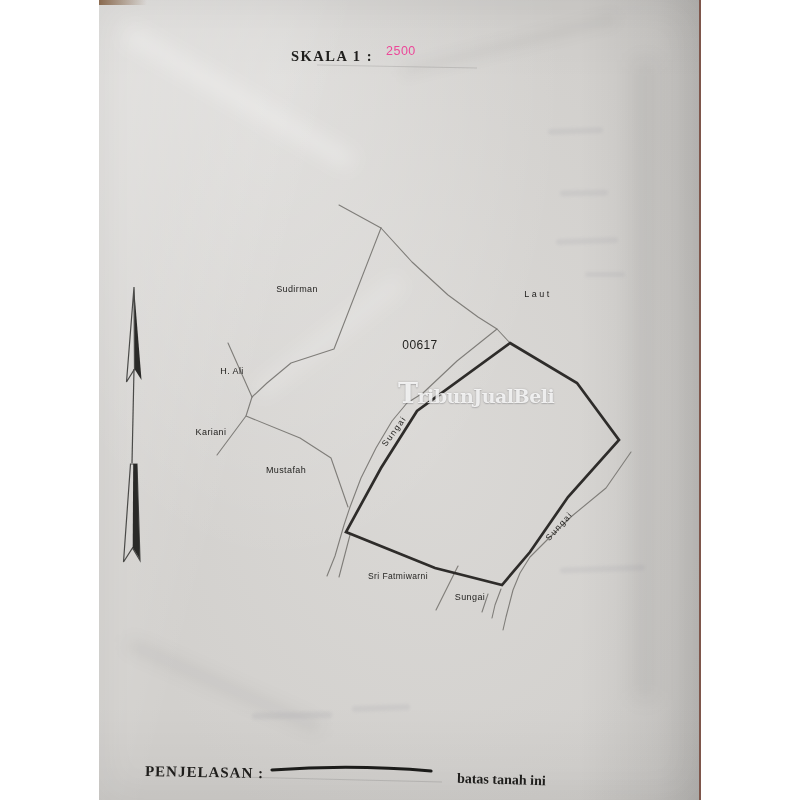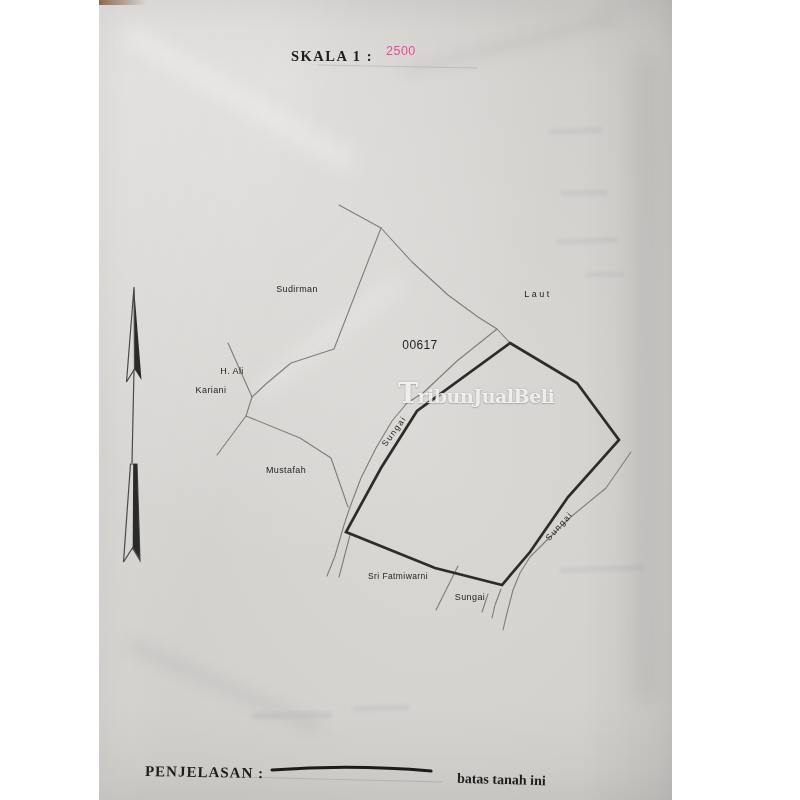--- a/index.html
+++ b/index.html
@@ -1,21 +1,21 @@
 <!DOCTYPE html>
 <html style="--paper: #d6d4d1; --backdrop: #ffffff; --ink: #2a2a28; --line-thin: #7f7d79; --line-thick: #2e2c2a; --text: #1f1e1c; --watermark-fill: rgba(255,255,255,0.82); --edge-line: #7e564b; --sliver: #8a6a4f;"><head>
 <meta charset="utf-8">
 <style>
   :root{
     --paper:#d6d4d1; --backdrop:#ffffff; --ink:#2a2a28;
     --line-thin:#7f7d79; --line-thick:#2e2c2a; --text:#1f1e1c;
     --watermark-fill:rgba(255,255,255,0.82); --edge-line:#7e564b; --sliver:#8a6a4f;
   }
   html,body{margin:0;padding:0;background:#fff;}
-  .stage{position:relative;width:672px;height:800px;background:var(--backdrop);overflow:hidden;
+  .stage{position:relative;width:800px;height:800px;background:var(--backdrop);overflow:hidden;
          font-family:"Liberation Sans",sans-serif;}
   .paper{position:absolute;left:99px;top:0;width:600px;height:800px;
     background:
       linear-gradient(105deg, rgba(255,255,255,0.30), rgba(255,255,255,0) 32%),
       radial-gradient(ellipse at 30% 10%, rgba(255,255,255,0.30), rgba(255,255,255,0) 48%),
       radial-gradient(ellipse at 55% 55%, rgba(255,255,255,0.10), rgba(0,0,0,0.02) 70%),
       linear-gradient(to right, rgba(0,0,0,0) 80%, rgba(0,0,0,0.06) 93%, rgba(0,0,0,0.13) 100%),
       linear-gradient(to bottom, rgba(0,0,0,0.03), rgba(0,0,0,0) 10%, rgba(0,0,0,0) 88%, rgba(0,0,0,0.04)),
       var(--paper);
     border-right:2px solid var(--edge-line);
@@ -104,21 +104,21 @@
     <path class="faint" d="M238,777 L442,782"></path>
   </svg>
 
   <span class="skala-label">SKALA 1 :</span>
   <span class="skala-value">2500</span>
 
   <span class="lbl" style="left:297px;top:289px;">Sudirman</span>
   <span class="lbl" style="left:538px;top:294px;letter-spacing:2.5px;">Laut</span>
   <span class="lbl" style="left:420px;top:345px;font-size:12px;">00617</span>
   <span class="lbl" style="left:232px;top:371px;">H. Ali</span>
-  <span class="lbl" style="left:211px;top:390px;">Kariani</span>
+  <span class="lbl" style="left:211px;top:432px;">Kariani</span>
   <span class="lbl" style="left:286px;top:470px;">Mustafah</span>
   <span class="lbl" style="left:398px;top:576px;font-size:8.5px;">Sri Fatmiwarni</span>
   <span class="lbl" style="left:470px;top:597px;">Sungai</span>
   <span class="lbl rot" style="left:394px;top:431px;font-size:8.5px;letter-spacing:1.5px;transform:translate(-50%,-50%) rotate(-54deg);">Sungai</span>
   <span class="lbl rot" style="left:559px;top:526px;font-size:8.5px;letter-spacing:1.5px;transform:translate(-50%,-50%) rotate(-48deg);">Sungai</span>
 
   <div class="watermark"><span class="wm-initial">T</span><span>ribunJualBeli</span></div>
 
   <span class="legend-label">PENJELASAN :</span>
   <span class="legend-value">batas tanah ini</span>

